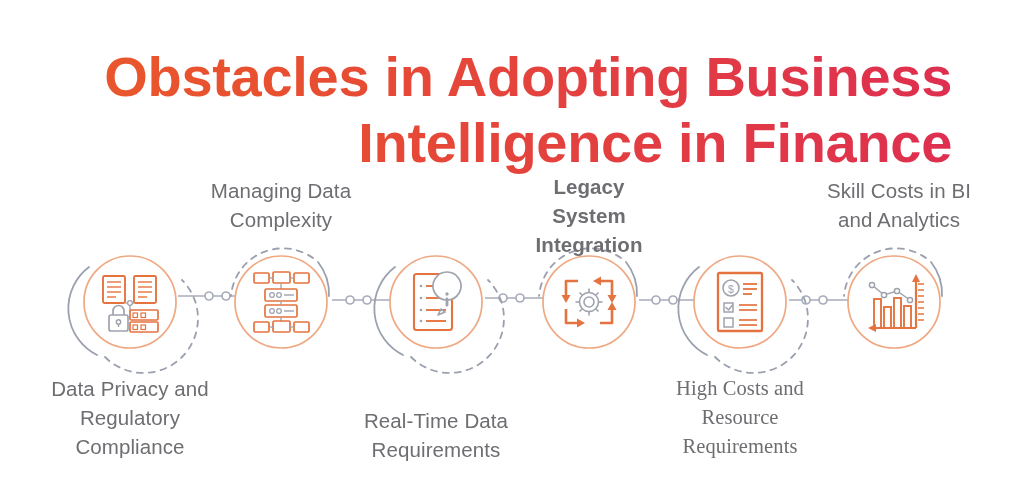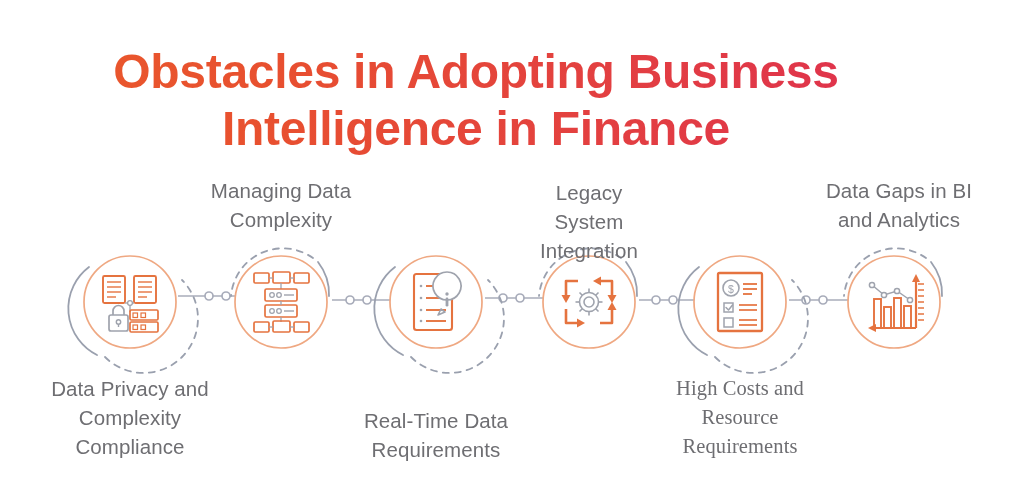--- a/index.html
+++ b/index.html
@@ -10,22 +10,22 @@
     overflow:hidden;
     position:relative;
   }
   #stage{position:relative;width:1024px;height:488px;background:#fff;}
 
   
   .title{
     position:absolute;
     left:0; top:44px;
     width:952px;
-    text-align:center;
-    font-size:48px;
+    text-align:right;
+    font-size:56px;
     font-weight:bold;
     line-height:1.18;
     letter-spacing:-0.3px;
     background:linear-gradient(90deg,#EA5A2B 0%,#E8502F 28%,#E34040 62%,#DE2F50 100%);
     -webkit-background-clip:text;
     background-clip:text;
     color:transparent;
     -webkit-text-fill-color:transparent;
     white-space:pre-line;
   }
@@ -255,33 +255,33 @@
         <polyline points="872,285 884,295 897,291 910,300" fill="none" stroke="#9FA3AD" stroke-width="1.5"></polyline>
         <circle cx="872" cy="285" r="2.6" fill="#fff" stroke="#9FA3AD" stroke-width="1.5"></circle>
         <circle cx="884" cy="295" r="2.6" fill="#fff" stroke="#9FA3AD" stroke-width="1.5"></circle>
         <circle cx="897" cy="291" r="2.6" fill="#fff" stroke="#9FA3AD" stroke-width="1.5"></circle>
         <circle cx="910" cy="300" r="2.6" fill="#fff" stroke="#9FA3AD" stroke-width="1.5"></circle>
       </g>
     </g>
   </svg>
 
   <div class="label below" style="left:15px; top:374px; width:230px;">Data Privacy and
-Complexity
+Regulatory
 Compliance</div>
 
   <div class="label above" style="left:176px; top:176px; width:210px;">Managing Data
 Complexity</div>
 
   <div class="label below" style="left:336px; top:374px; width:200px;margin-top:32px;">Real-Time Data
 Requirements</div>
 
-  <div class="label above" style="left:509px; top:178px; width:160px;">Legacy
+  <div class="label above" style="left:509px; top:172px; width:160px;font-weight:bold;">Legacy
 System
 Integration</div>
 
   <div class="label below" style="left:640px; top:374px; width:200px;font-family:Liberation Serif, serif;">High Costs and
 Resource
 Requirements</div>
 
-  <div class="label above" style="left:794px; top:176px; width:210px;">Data Gaps in BI
+  <div class="label above" style="left:794px; top:176px; width:210px;">Skill Costs in BI
 and Analytics</div>
 
 </div>
 
 </body></html>

